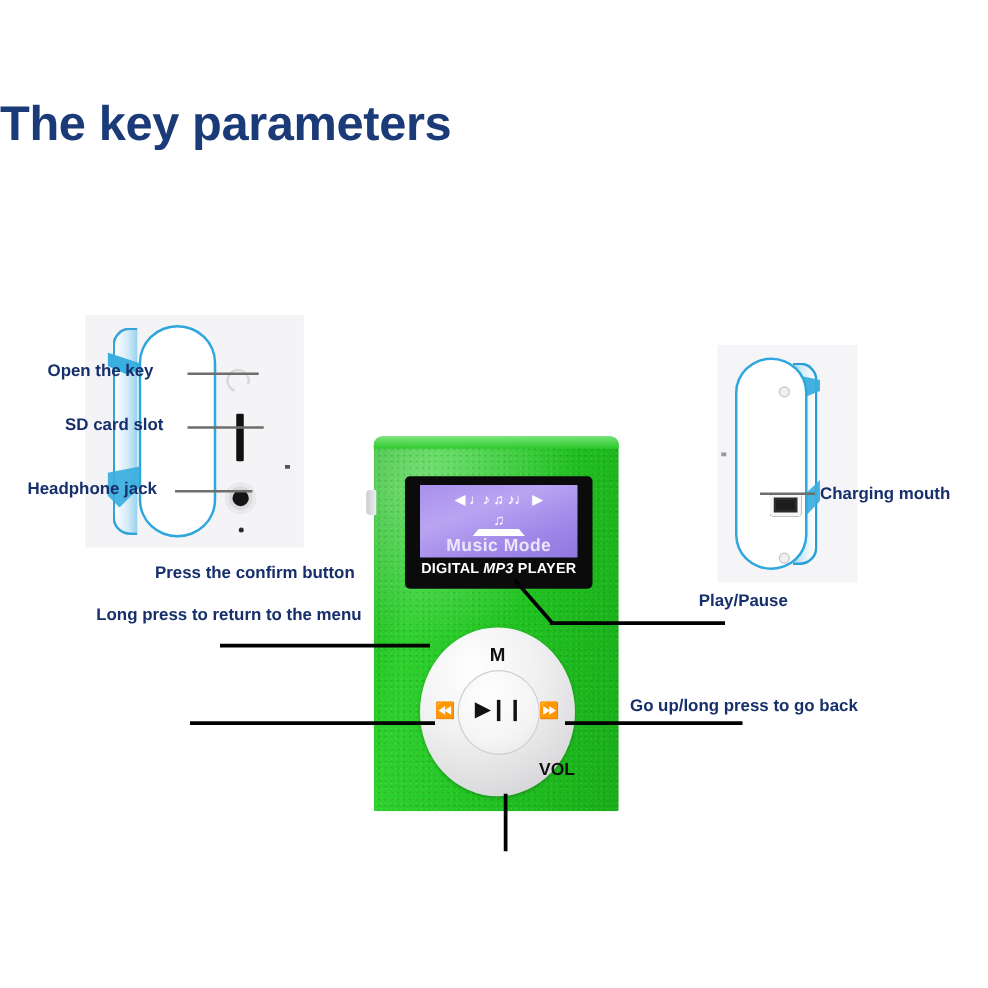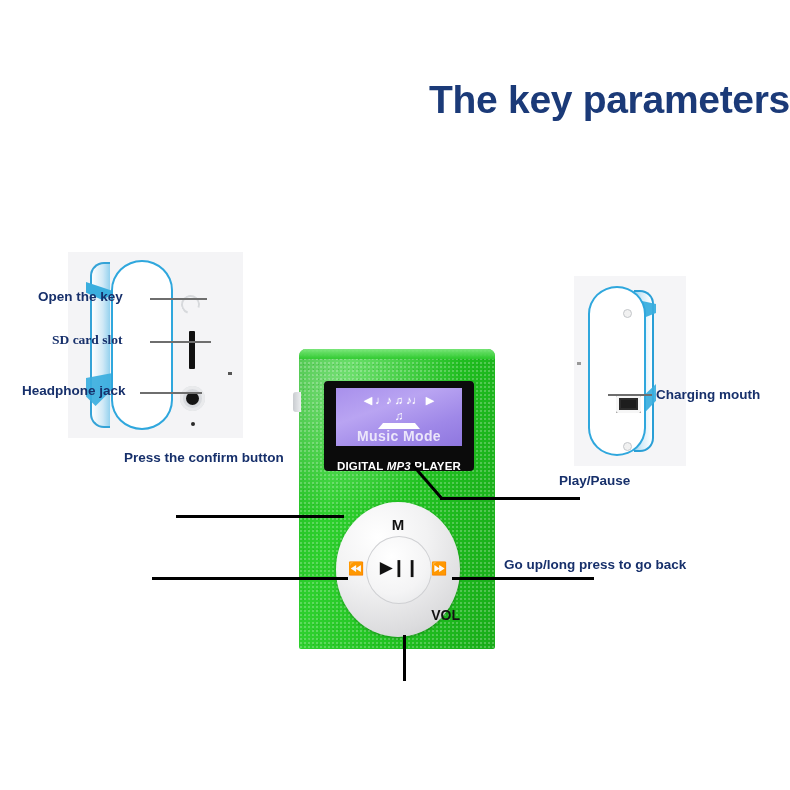--- a/index.html
+++ b/index.html
@@ -8,21 +8,21 @@
     background:#ffffff;
     font-family:"Liberation Sans", sans-serif;
     overflow:hidden;
     position:relative;
   }
   #stage{position:relative;width:790px;height:790px;}
 
   
   .title{
     position:absolute;left:0;top:78px;width:790px;
-    text-align:right;
+    text-align:left;
     font-size:39px;font-weight:bold;
     color:#1b3a78;
     letter-spacing:-0.3px;
     white-space:nowrap;
   }
 
   
   .lbl{
     position:absolute;
     color:#17306b;
@@ -198,21 +198,20 @@
   }
   .lcdmode{
     position:absolute;left:0;top:40px;width:126px;text-align:center;
     color:#f2eefc;font-size:14px;font-weight:bold;letter-spacing:.4px;
     opacity:.92;
   }
   .brand{
     position:absolute;left:0;top:68px;width:150px;text-align:center;
     color:#ffffff;font-size:11.5px;font-weight:bold;letter-spacing:.2px;
     white-space:nowrap;
-    margin-top:11px;
   }
   .brand i{font-style:italic;font-weight:bold;}
 
   
   .wheel{
     position:absolute;left:37px;top:153px;width:124px;height:135px;
     background:
       radial-gradient(circle at 34% 26%, #ffffff 0%, #f2f2f3 38%, #dcdcde 74%, #c6c7ca 100%);
     border-radius:50%;
     box-shadow:0 1px 3px rgba(0,0,0,.28);
@@ -258,21 +257,21 @@
       <div class="sdslotL"></div>
       <div class="jackL"></div>
       <div class="dotL"></div>
     </div>
     <div class="speckL"></div>
   </div>
 
   <div class="lbl" style="left:38px;top:288px;">Open the key</div>
   <div class="thinline" style="left:150px;top:298px;width:57px;"></div>
 
-  <div class="lbl" style="left:52px;top:331px;font-family:Liberation Serif, serif;">SD card slot</div>
+  <div class="lbl" style="left:52px;top:331px;">SD card slot</div>
   <div class="thinline" style="left:150px;top:341px;width:61px;"></div>
 
   <div class="lbl" style="left:22px;top:382px;">Headphone jack</div>
   <div class="thinline" style="left:140px;top:392px;width:62px;"></div>
 
   <div class="panelR">
     <div class="sideEdgeR"></div>
     <div class="capR"></div>
     <div class="capR2"></div>
     <div class="sideBodyR">
@@ -308,20 +307,21 @@
       <div class="wPrev">⏪</div>
       <div class="wNext">⏩</div>
       <div class="wVOL">VOL</div>
       <div class="wheelInner">
         <div class="wPlay" style="left:-30px;top:20px;">▶❙❙</div>
       </div>
     </div>
   </div>
 
   <div class="lbl" style="left:124px;top:449px;">Press the confirm button</div>
+  <div class="lbl" style="left:77px;top:483px;">Long press to return to the menu</div>
   <div class="line lineh" style="left:176px;top:515px;width:168px;"></div>
 
   <div class="lbl" style="left:520px;top:472px;margin-left:39px;">Play/Pause</div>
   <div class="line lineh" style="left:440px;top:497px;width:140px;"></div>
   <div class="line" style="left:396px;top:497px;width:46px;height:2.5px;transform:rotate(49deg);transform-origin:right center;"></div>
 
   <div class="line lineh" style="left:152px;top:577px;width:196px;"></div>
 
   <div class="lbl" style="left:504px;top:556px;">Go up/long press to go back</div>
   <div class="line lineh" style="left:452px;top:577px;width:142px;"></div>

